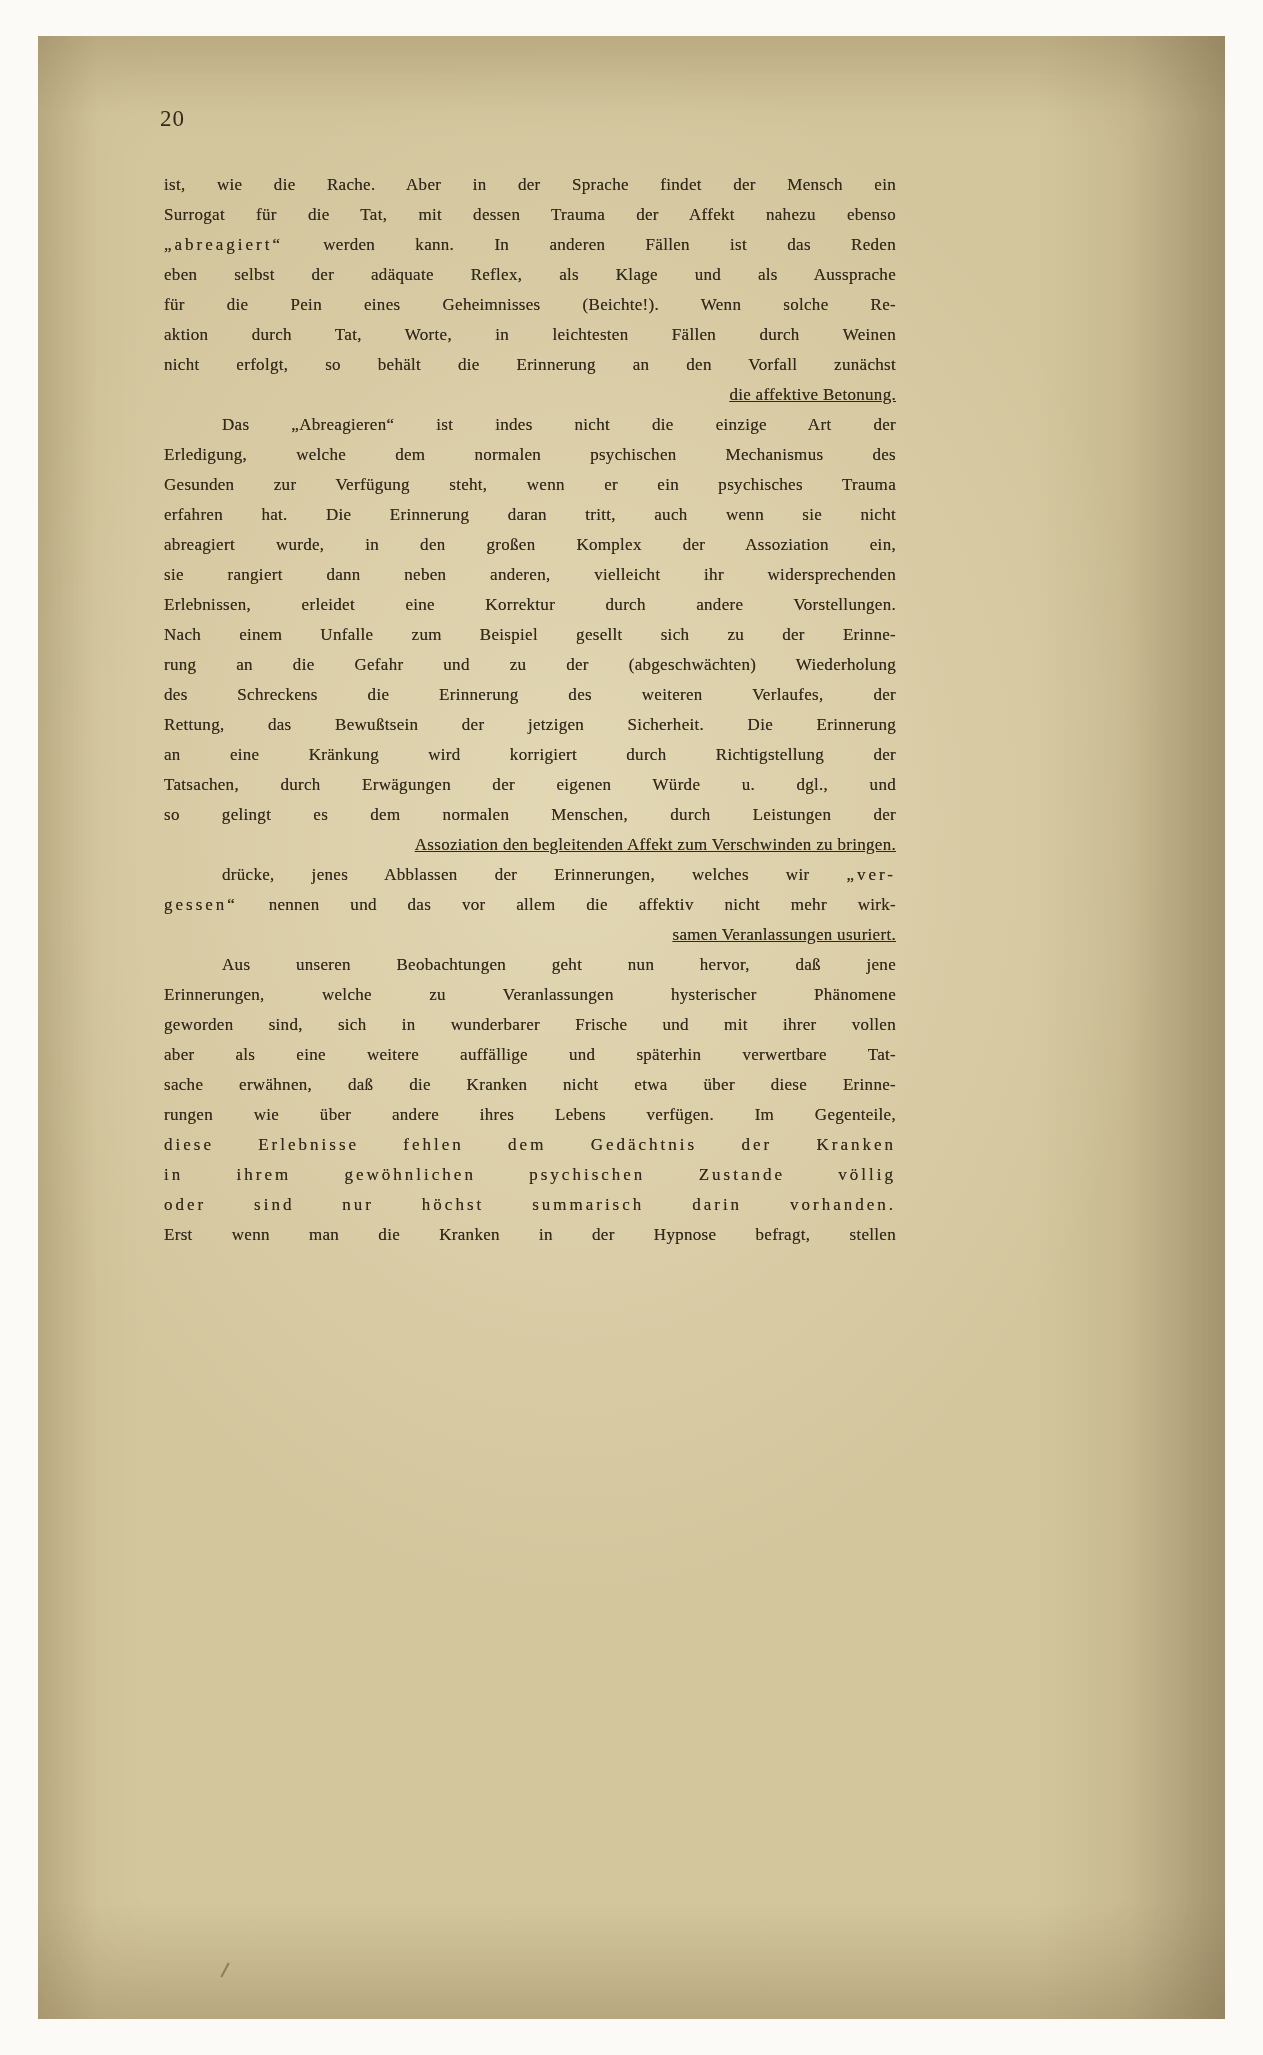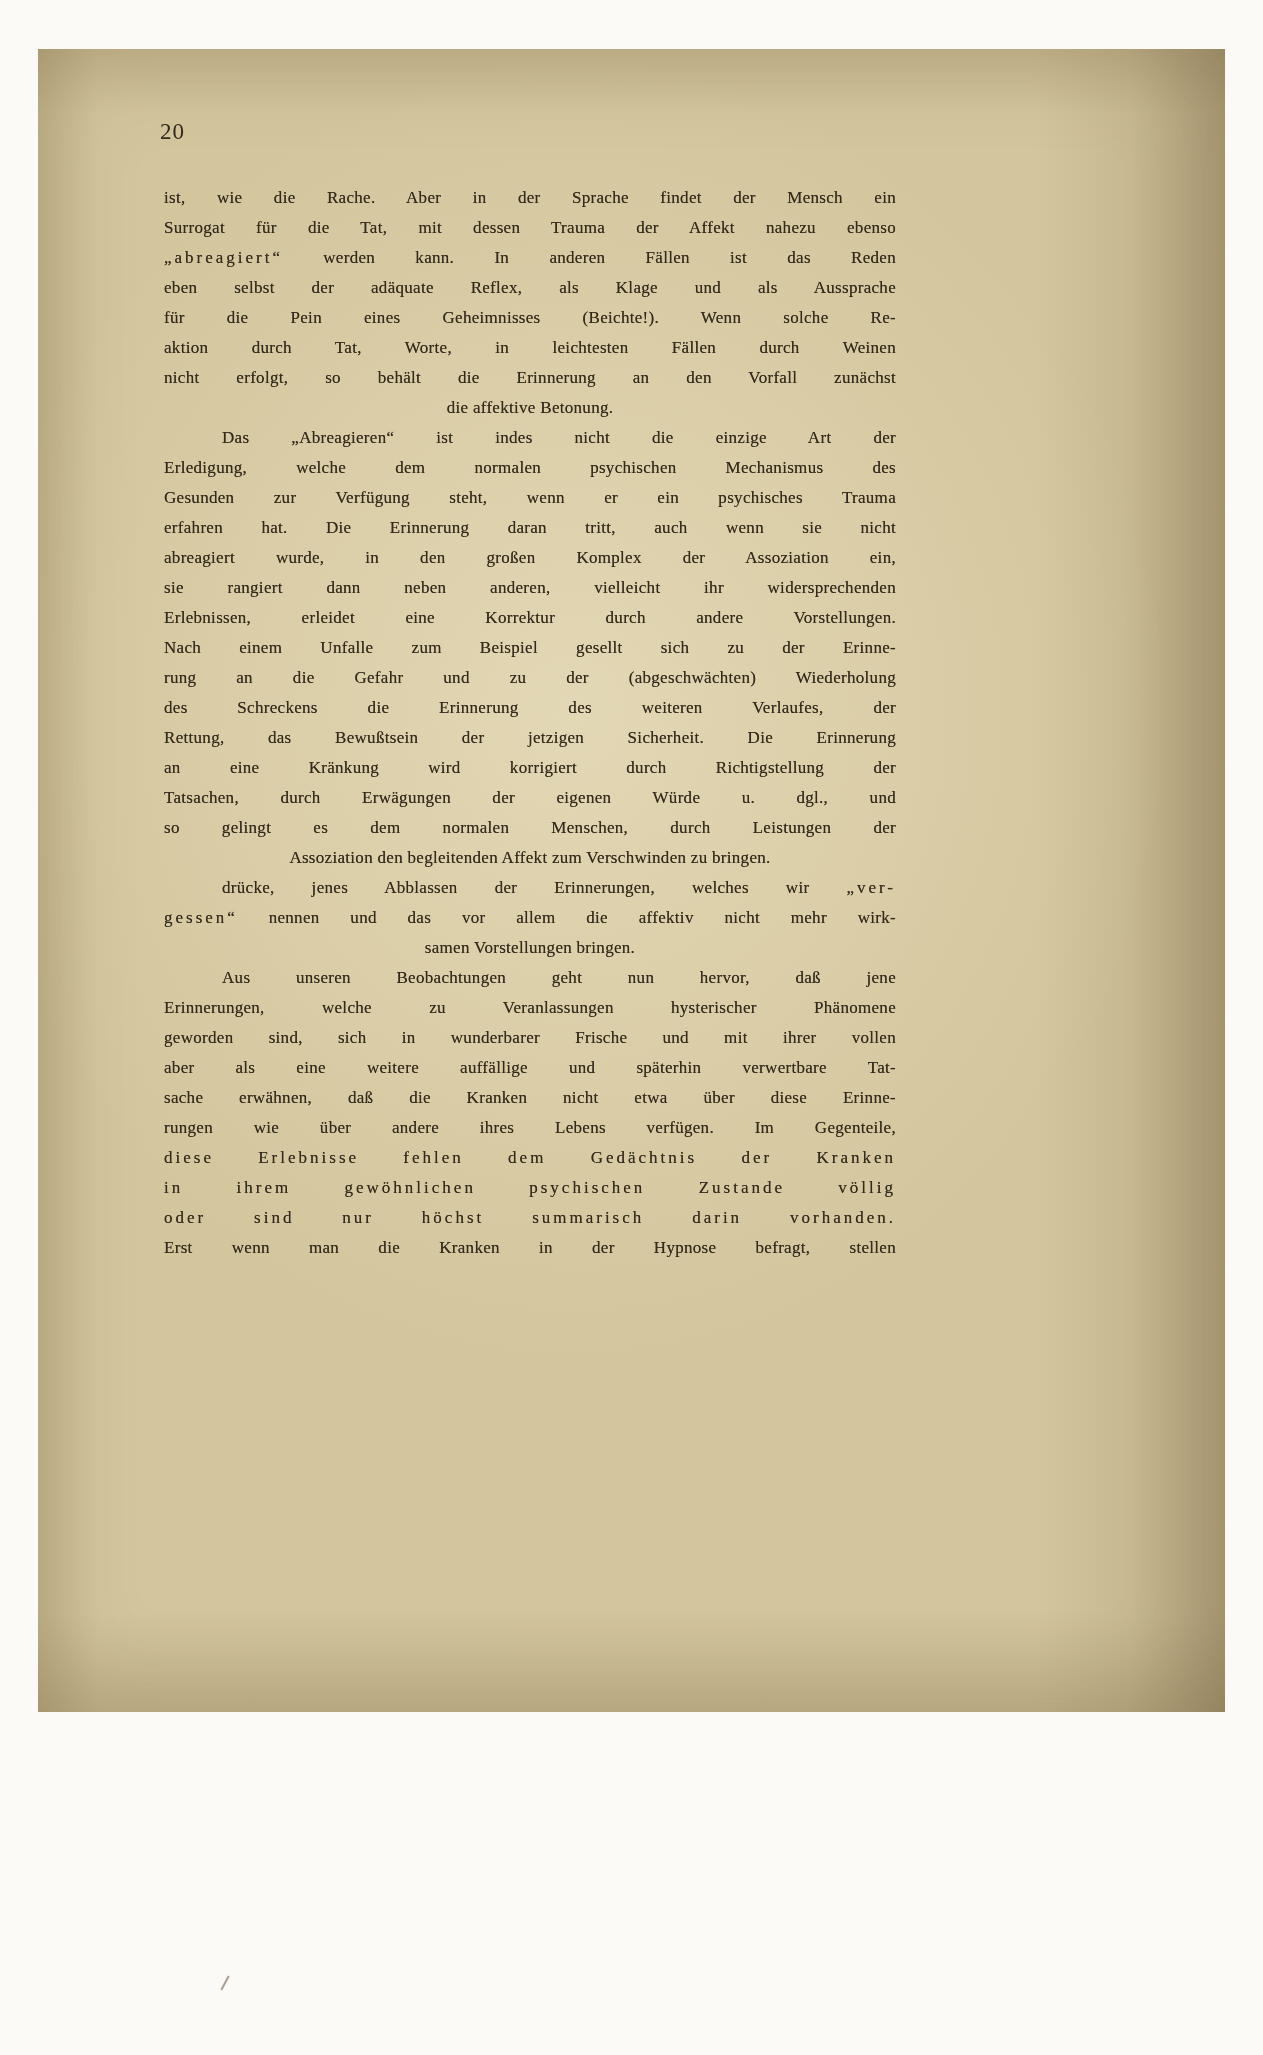--- a/index.html
+++ b/index.html
@@ -11,23 +11,23 @@
     width: 1263px;
     height: 2055px;
     position: relative;
     background: #fbfaf7;
     overflow: hidden;
     font-family: "Liberation Serif", "DejaVu Serif", serif;
   }
   .page {
     position: absolute;
     left: 38px;
-    top: 49px;
+    top: 36px;
     width: 1187px;
-    height: 1663px;
+    height: 1983px;
     background:
       radial-gradient(ellipse 70% 55% at 45% 40%, rgba(240,231,202,0.55), rgba(240,231,202,0) 72%),
       linear-gradient(90deg, rgba(105,85,50,0.16) 0%, rgba(105,85,50,0) 5%, rgba(105,85,50,0) 84%, rgba(95,75,40,0.10) 92%, rgba(75,58,30,0.30) 100%),
       linear-gradient(180deg, rgba(105,85,50,0.14) 0%, rgba(105,85,50,0) 4%, rgba(105,85,50,0) 94%, rgba(105,85,50,0.18) 100%),
       #d3c59c;
     box-shadow: inset 0 0 90px 12px rgba(110,88,50,0.18);
   }
   .page-number {
     position: absolute;
     left: 122px;
@@ -47,22 +47,23 @@
     letter-spacing: 0.3px;
     text-shadow: 0 0 0.6px rgba(50,40,25,0.65);
   }
   .line {
     height: 30px;
     overflow: hidden;
     text-align: justify;
     text-align-last: justify;
   }
   .line.unjustified {
-    text-align: center;
+    text-align: right;
     text-align-last: auto;
+    text-decoration: underline;
   }
   .paragraph.indent .line:first-child {
     text-indent: 58px;
   }
   .spaced {
     letter-spacing: 3px;
   }
   .pen-mark {
     position: absolute;
     left: 186px;
@@ -102,21 +103,21 @@
         <div class="line"><span>des Schreckens die Erinnerung des weiteren Verlaufes, der</span></div>
         <div class="line"><span>Rettung, das Bewußtsein der jetzigen Sicherheit. Die Erinnerung</span></div>
         <div class="line"><span>an eine Kränkung wird korrigiert durch Richtigstellung der</span></div>
         <div class="line"><span>Tatsachen, durch Erwägungen der eigenen Würde u. dgl., und</span></div>
         <div class="line"><span>so gelingt es dem normalen Menschen, durch Leistungen der</span></div>
         <div class="line unjustified"><span>Assoziation den begleitenden Affekt zum Verschwinden zu bringen.</span></div>
       </div>
       <div class="paragraph indent">
         <div class="line"><span>drücke, jenes Abblassen der Erinnerungen, welches wir </span><span class="spaced">„ver-</span></div>
         <div class="line"><span class="spaced">gessen“</span><span> nennen und das vor allem die affektiv nicht mehr wirk-</span></div>
-        <div class="line unjustified"><span>samen Vorstellungen bringen.</span></div>
+        <div class="line unjustified"><span>samen Veranlassungen usuriert.</span></div>
       </div>
       <div class="paragraph indent">
         <div class="line"><span>Aus unseren Beobachtungen geht nun hervor, daß jene</span></div>
         <div class="line"><span>Erinnerungen, welche zu Veranlassungen hysterischer Phänomene</span></div>
         <div class="line"><span>geworden sind, sich in wunderbarer Frische und mit ihrer vollen</span></div>
         <div class="line"><span>aber als eine weitere auffällige und späterhin verwertbare Tat-</span></div>
         <div class="line"><span>sache erwähnen, daß die Kranken nicht etwa über diese Erinne-</span></div>
         <div class="line"><span>rungen wie über andere ihres Lebens verfügen. Im Gegenteile,</span></div>
         <div class="line"><span class="spaced">diese Erlebnisse fehlen dem Gedächtnis der Kranken</span></div>
         <div class="line"><span class="spaced">in ihrem gewöhnlichen psychischen Zustande völlig</span></div>

